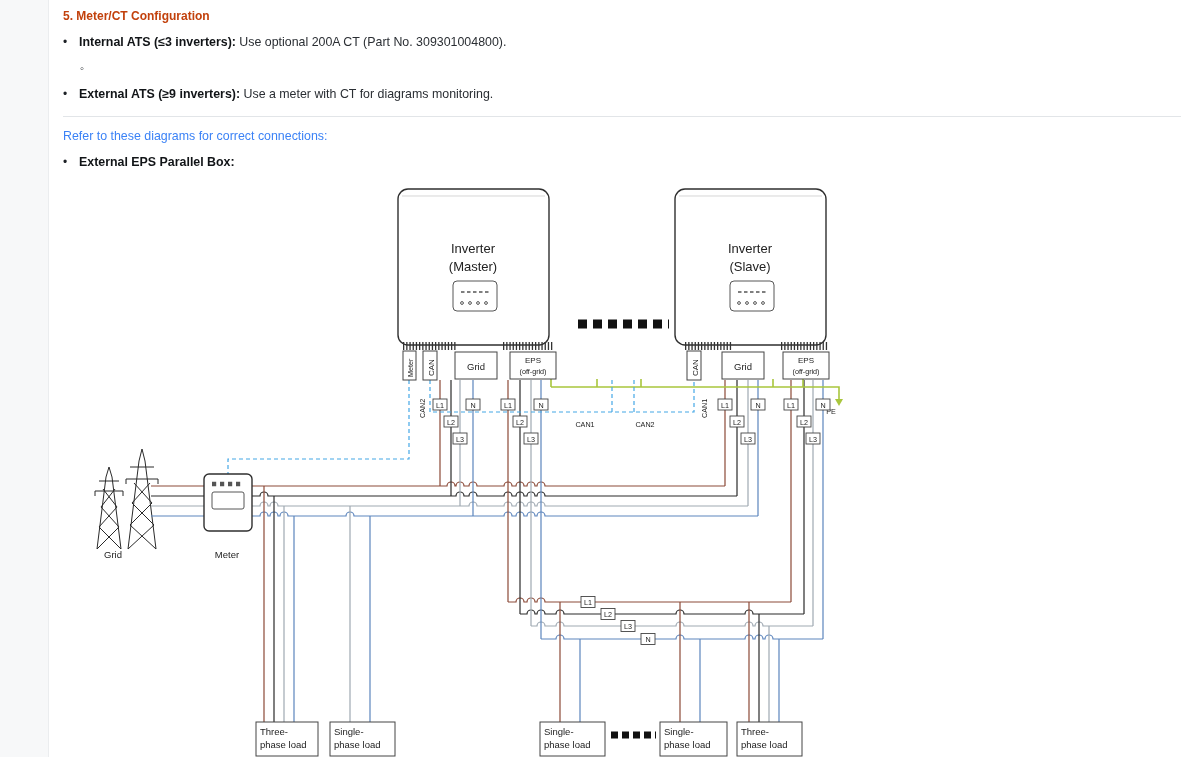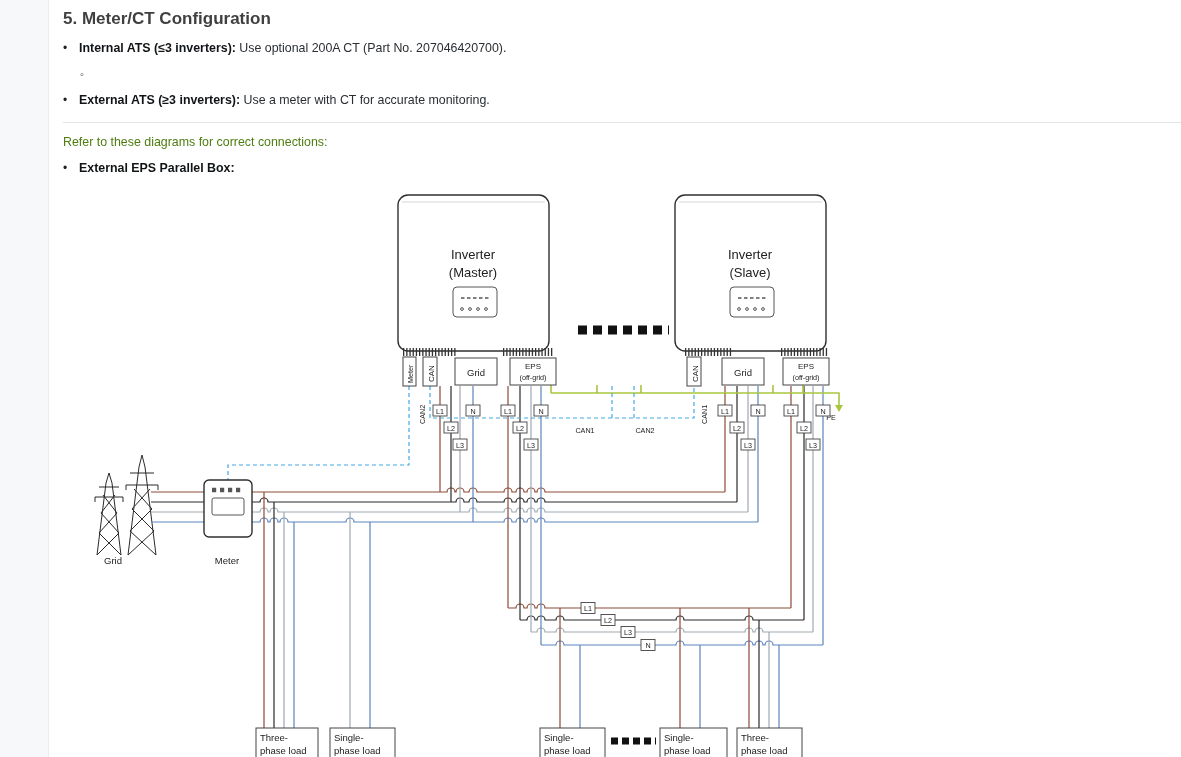--- a/index.html
+++ b/index.html
@@ -7,28 +7,28 @@
     width:1181px;height:757px;overflow:hidden;position:relative;
     background:#ffffff;
     font-family:"Liberation Sans",sans-serif;
     -webkit-font-smoothing:antialiased;
   }
   .gutter{
     position:absolute;left:0;top:0;width:48px;height:757px;
     background:#f7f8f9;border-right:1px solid #ebedef;
   }
   .doc{position:absolute;left:0;top:0;width:1181px;padding:9px 0 0 63px;box-sizing:border-box;}
-  .h{font-size:17px;font-weight:700;color:#404040;margin:0 0 12px 0;}
+  .h{font-size:12px;font-weight:700;color:#c2410c;margin:0 0 12px 0;}
   .li{display:flex;align-items:flex-start;margin:0 0 11px 0;font-size:12.4px;color:#2a2e33;line-height:15px;}
   .li p{margin:0;}
   .mk{width:16px;flex:0 0 16px;color:#1d2126;font-size:12px;line-height:15px;}
   .l2{padding-left:17px;}
   .l2 .mk{font-size:11px;}
   strong{font-weight:700;color:#111417;text-align:right;}
-  .intro{margin:0 0 11px 0;font-size:12.4px;color:#4d7c0f;line-height:15px;}
+  .intro{margin:0 0 11px 0;font-size:12.4px;color:#3b82f6;line-height:15px;}
   hr{border:none;border-top:1px solid #e2e5e8;margin:14px 0 12px 0;}
   .diagram{margin:4px 0 0 22px;width:771px;height:580px;background:#ffffff;}
   
   .wl1{fill:none;stroke:#8c4a38;stroke-width:1.2}
   .wl2{fill:none;stroke:#2b2b2b;stroke-width:1.2}
   .wl3{fill:none;stroke:#9fa9b2;stroke-width:1.2}
   .wn{fill:none;stroke:#5c85bd;stroke-width:1.2}
   .wpe{fill:none;stroke:#a9c63d;stroke-width:1.6}
   .wcan{fill:none;stroke:#45a7e6;stroke-width:1.2;stroke-dasharray:4 3}
   .box{fill:#fff;stroke:#2f2f2f;stroke-width:1.4}
@@ -51,30 +51,30 @@
 </head>
 <body>
 
 <div class="gutter"></div>
 
 <main class="doc">
   <h3 class="h">5. Meter/CT Configuration</h3>
 
   <div class="li">
     <span class="mk">•</span>
-    <p><strong>Internal ATS (≤3 inverters):</strong><span> Use optional 200A CT (Part No. 207046420700).</span></p>
+    <p><strong>Internal ATS (≤3 inverters):</strong><span> Use optional 200A CT (Part No. 309301004800).</span></p>
   </div>
 
   <div class="li l2">
     <span class="mk">◦</span>
   </div>
 
   <div class="li">
     <span class="mk">•</span>
-    <p><strong>External ATS (≥3 inverters):</strong><span> Use a meter with CT for accurate monitoring.</span></p>
+    <p><strong>External ATS (≥9 inverters):</strong><span> Use a meter with CT for diagrams monitoring.</span></p>
   </div>
 
   <hr>
 
   <p class="intro">Refer to these diagrams for correct connections:</p>
 
   <div class="li">
     <span class="mk">•</span>
     <p><strong>External EPS Parallel Box:</strong></p>
   </div>

